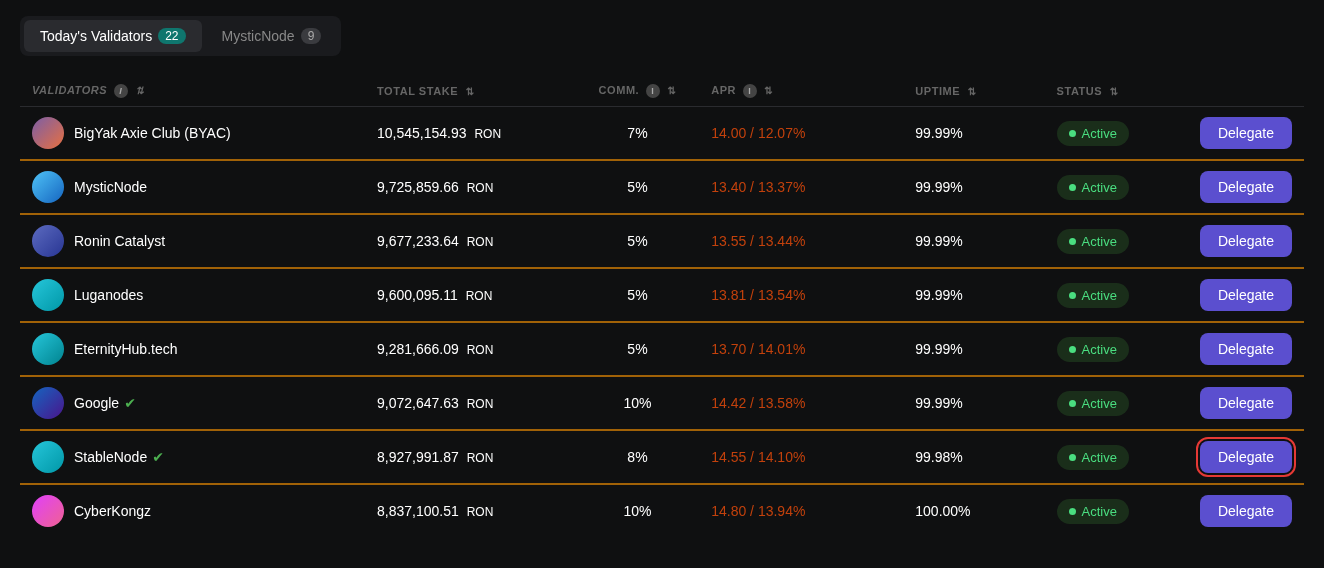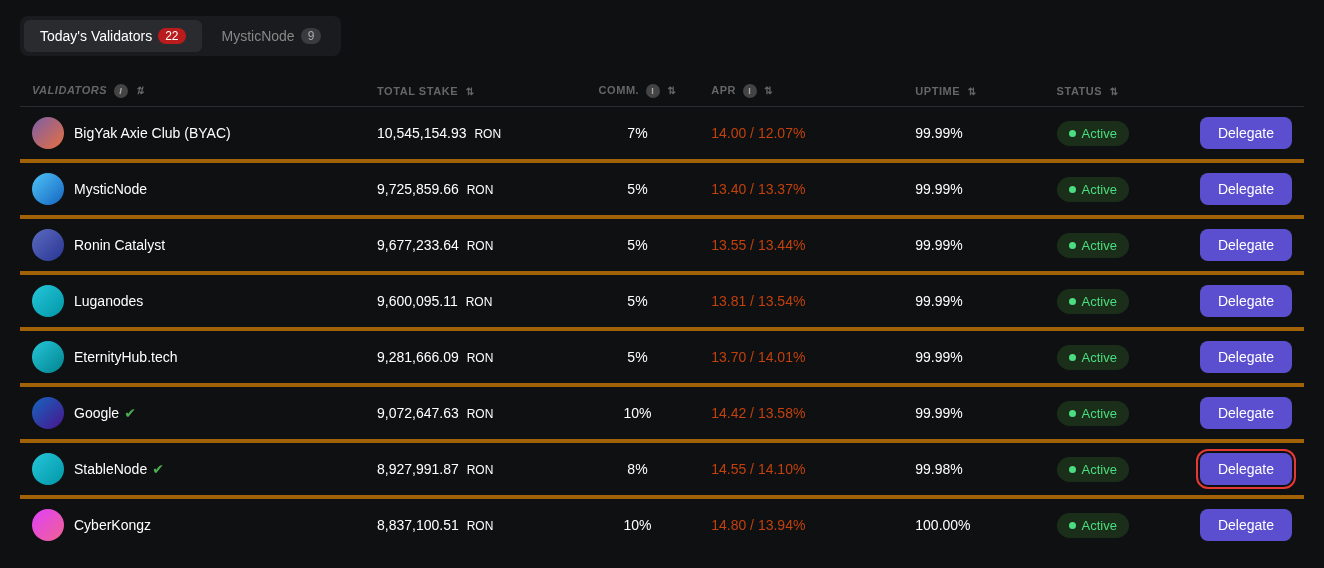--- a/index.html
+++ b/index.html
@@ -43,21 +43,21 @@
       color: #fff;
     }
     .tab-badge {
       background: #3a3b3f;
       color: #aaa;
       border-radius: 12px;
       padding: 1px 7px;
       font-size: 12px;
     }
     .tab.active .tab-badge {
-      background: #b91c1c;
+      background: #0f766e;
       color: #fff;
     }
     .right-controls {
       display: flex;
       align-items: center;
       gap: 10px;
     }
     .filter-btn {
       background: #1a1b1e;
       border: 1px solid #2a2b2f;
@@ -113,21 +113,21 @@
       width: 14px;
       height: 14px;
       background: #444;
       border-radius: 50%;
       font-size: 9px;
       color: #aaa;
       margin-left: 3px;
     }
     td {
       padding: 10px 12px;
-      border-bottom: 4px solid #a16207;
+      border-bottom: 2px solid #a16207;
       vertical-align: middle;
     }
     tr:last-child td { border-bottom: none; }
     .validator-cell {
       display: flex;
       align-items: center;
       gap: 10px;
     }
     .avatar {
       width: 32px;

